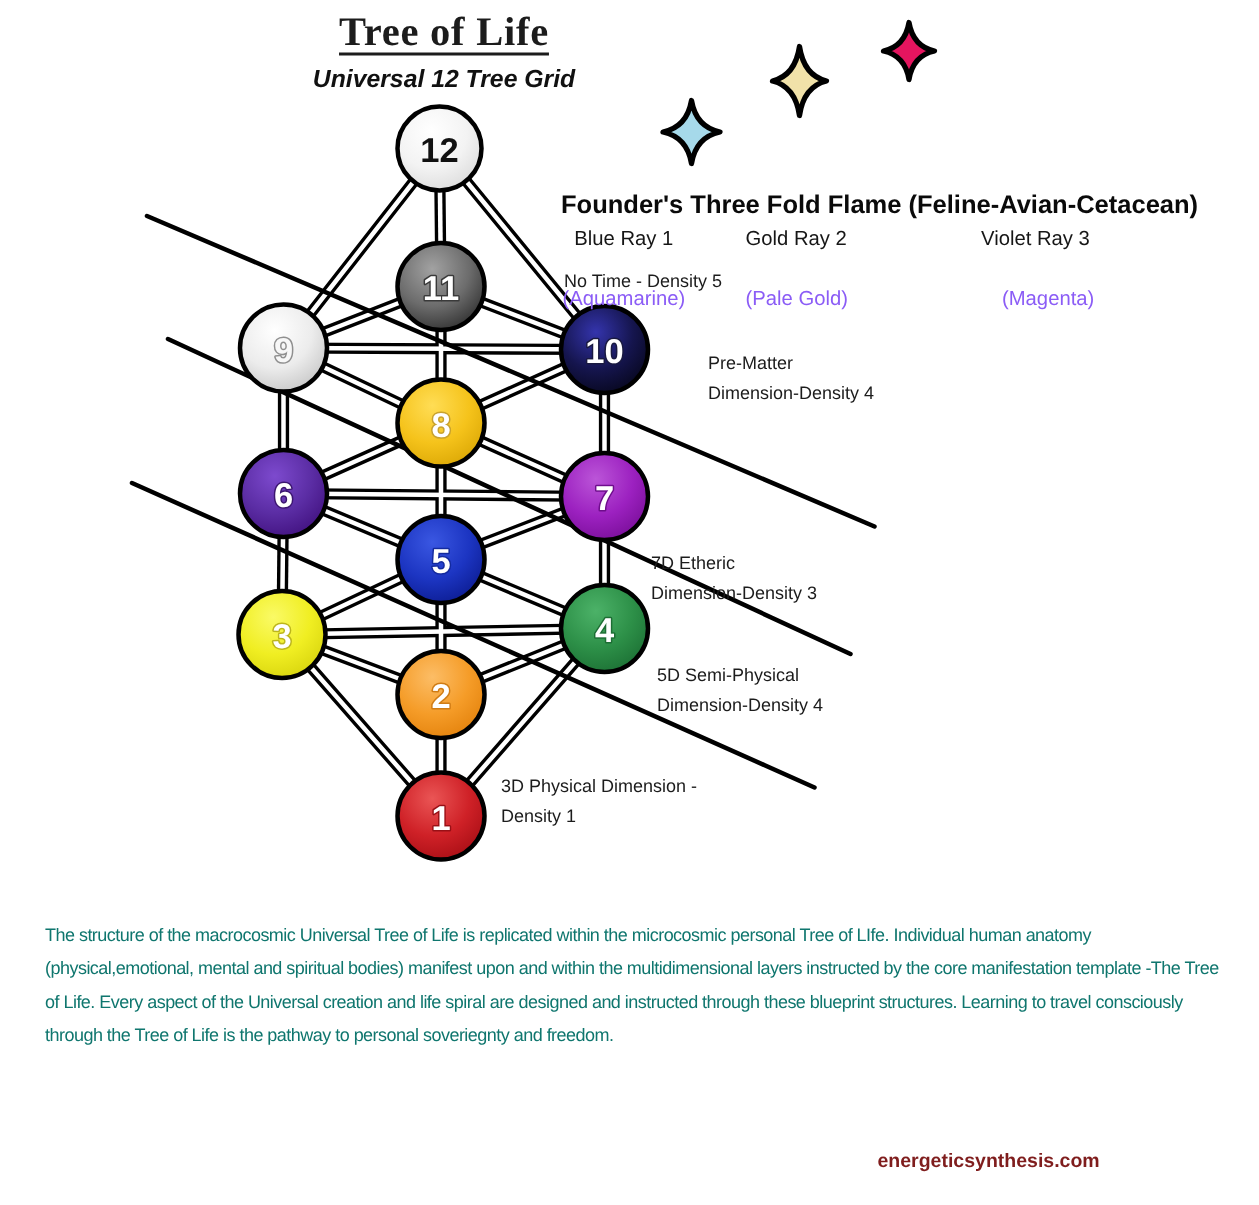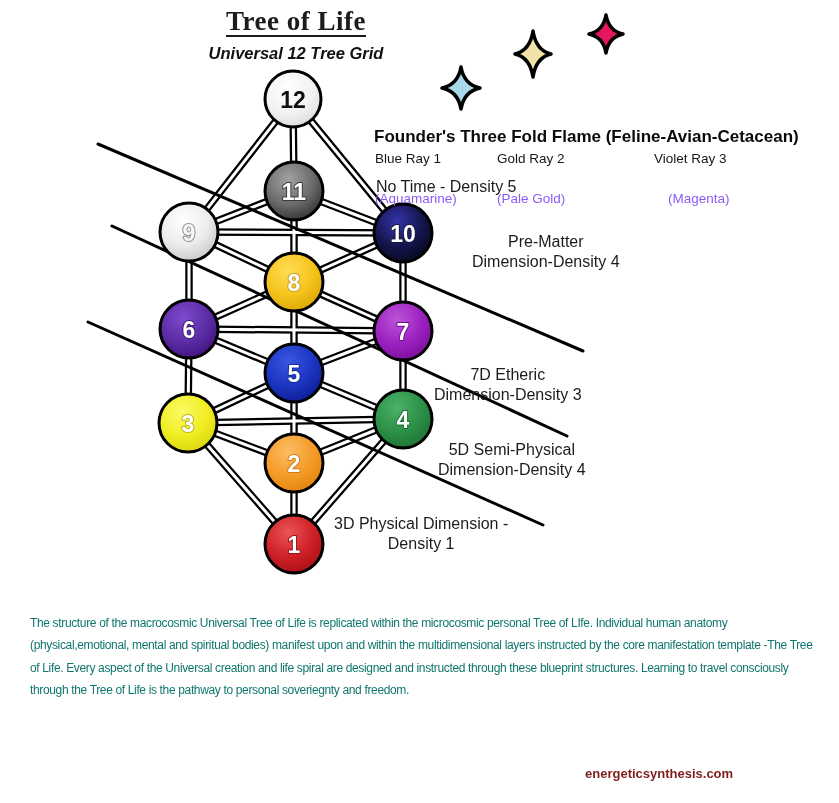--- a/index.html
+++ b/index.html
@@ -11,21 +11,21 @@
   .title-block{left:126px;top:6px;width:340px;text-align:center;}
   .main-title{
     font-family:"Liberation Serif",serif;font-weight:bold;font-size:27px;
     text-decoration:underline;text-underline-offset:5px;text-decoration-thickness:2px;
     color:#1c1c1c;letter-spacing:.5px;
   }
   .sub-title{font-weight:bold;font-size:16.5px;margin-top:7px;color:#111;font-style:italic;}
   .founder-heading{left:374px;top:108px;width:440px;font-weight:bold;font-size:17px;color:#0a0a0a;margin-top:19px;}
   .ray-col{top:129px;font-size:13.5px;line-height:20px;white-space:pre-line;color:#161616;}
   .ray-col .note{color:#8b5cf6;}
-  .density{font-size:16px;line-height:20px;white-space:pre-line;color:#1c1c1c;text-align:center;}
+  .density{font-size:12px;line-height:20px;white-space:pre-line;color:#1c1c1c;}
   .paragraph{
     left:30px;top:612px;width:784px;font-size:12px;line-height:22.4px;
     letter-spacing:-0.35px;color:#0f766e;
   }
   .footer{left:585px;top:766px;font-weight:bold;font-size:13px;color:#7f1d1d;}
   svg{position:absolute;left:0;top:0;}
 </style>
 </head>
 <body>
 
@@ -204,21 +204,21 @@
     <path d="M 606 15 Q 608.72 30.96 623 34 Q 608.72 37.04 606 53 Q 603.28 37.04 589 34 Q 603.28 30.96 606 15 Z" fill="#e5155f" stroke="#000" stroke-width="3.5" stroke-linejoin="round"></path>
   </svg>
 
 <div class="abs title-block">
   <div class="main-title">Tree of Life</div>
   <div class="sub-title">Universal 12 Tree Grid</div>
 </div>
 
 <div class="abs founder-heading">Founder's Three Fold Flame (Feline-Avian-Cetacean)</div>
 
-<div class="abs ray-col" style="left:375px;">
+<div class="abs ray-col" style="left:375px;text-align:center;">
   <span>Blue Ray 1</span><br>
   <span class="note">(Aquamarine)</span>
 </div>
 <div class="abs ray-col" style="left:497px;">
   <span>Gold Ray 2</span><br>
   <span class="note">(Pale Gold)</span>
 </div>
 <div class="abs ray-col" style="left:630px;margin-left:24px;">
   <span>Violet Ray 3</span><br>
   <span class="note" style="padding-left:14px;">(Magenta)</span>

